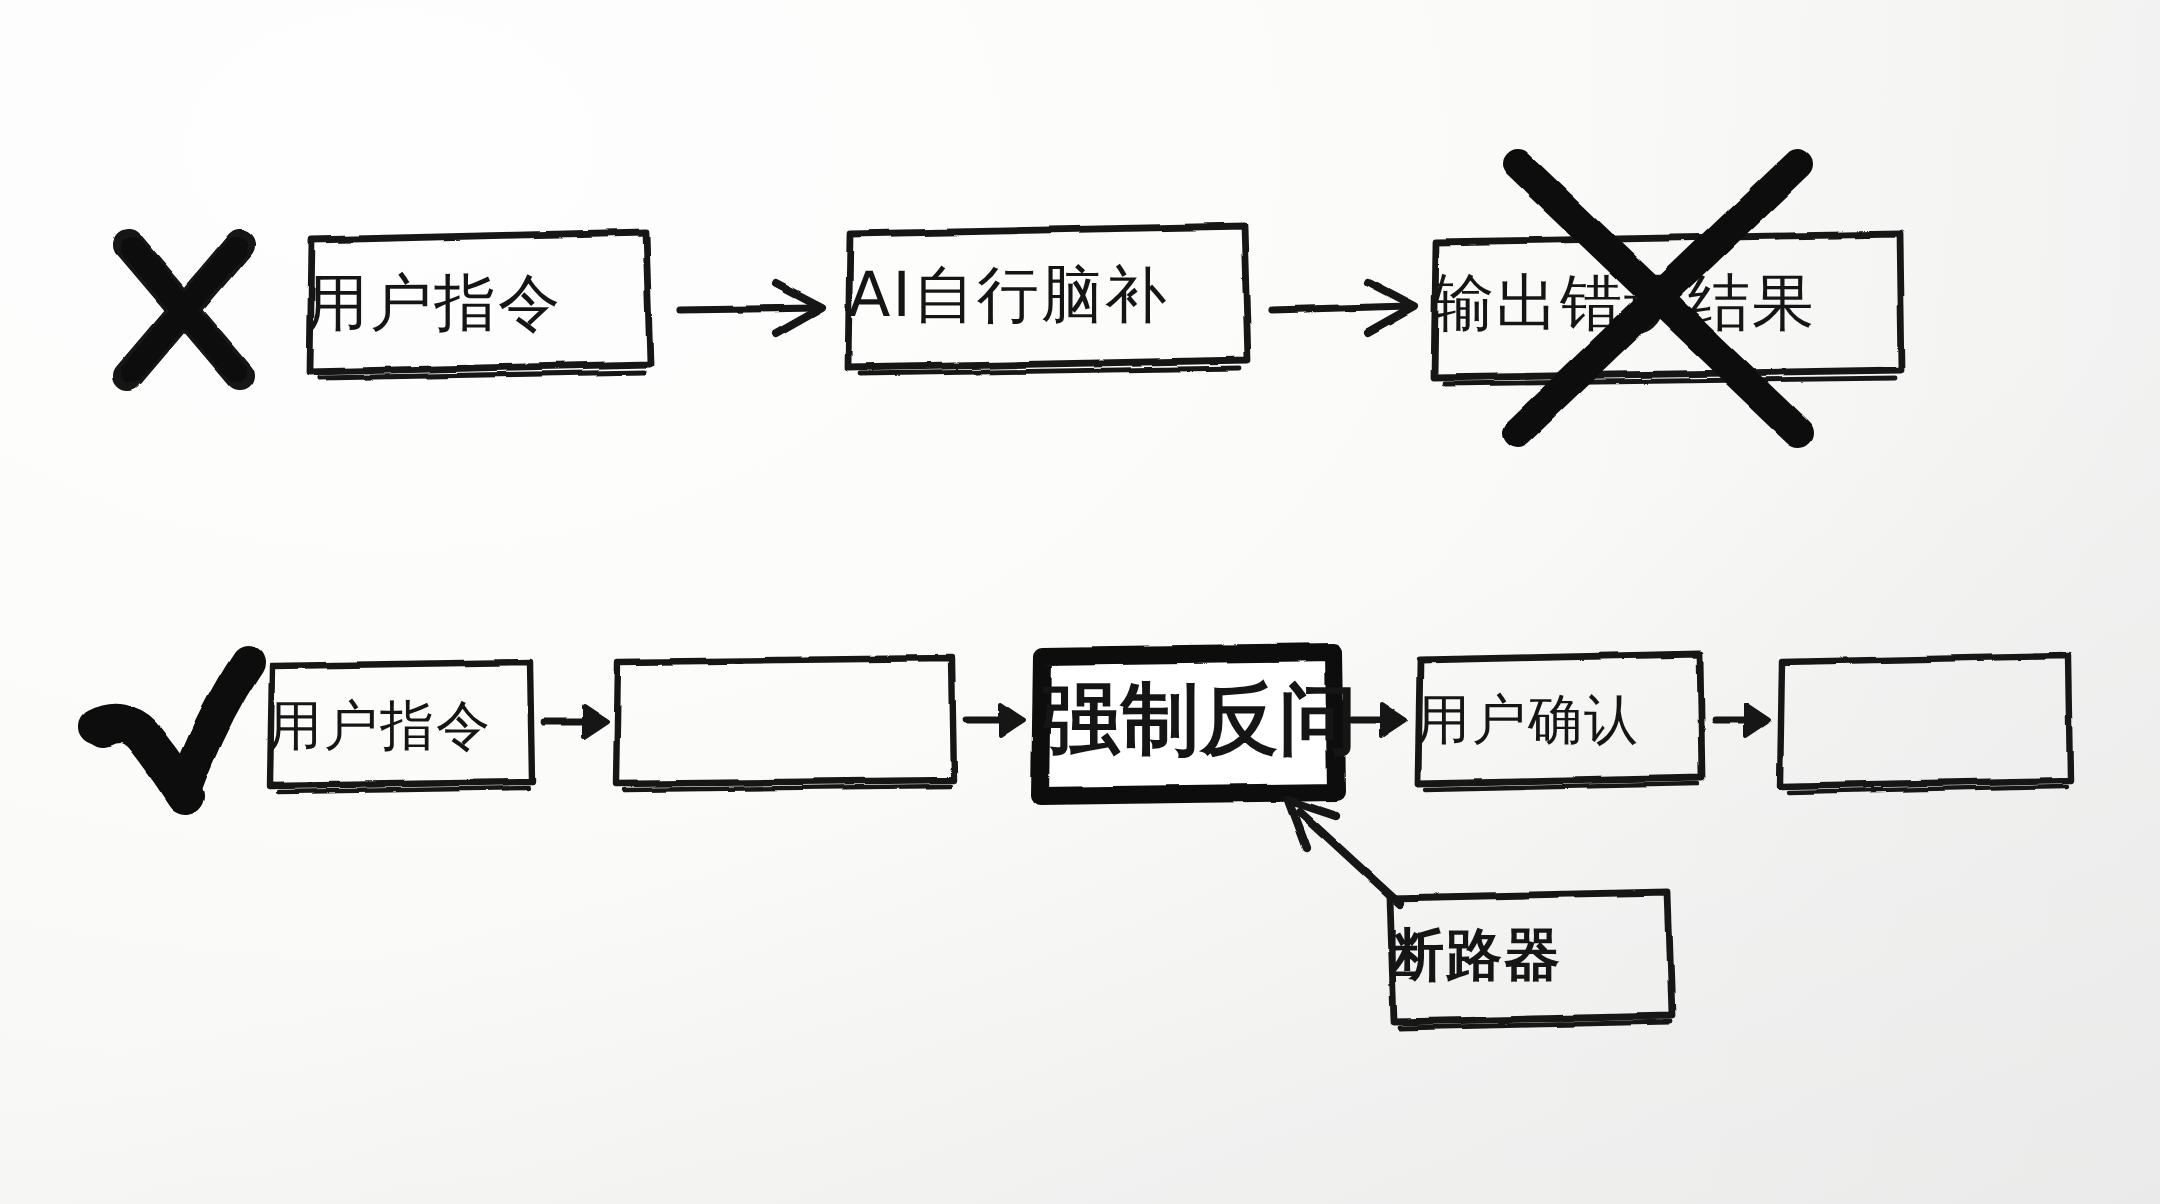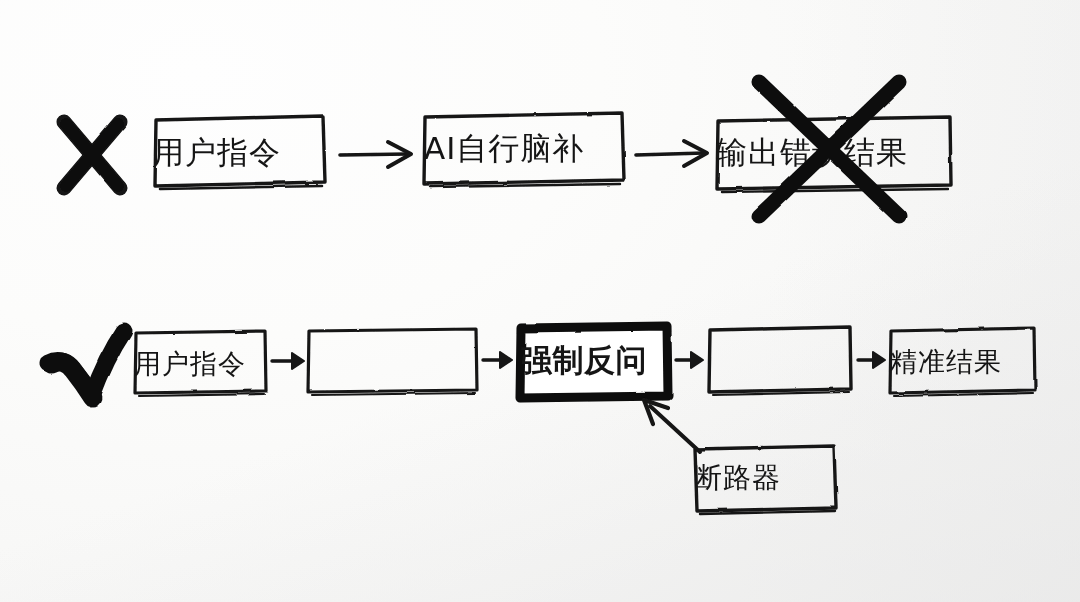--- a/index.html
+++ b/index.html
@@ -43,25 +43,25 @@
     font-family: "DejaVu Sans", "Liberation Sans", sans-serif;
     letter-spacing: 1px;
     line-height: 1;
     color: #151515;
   }
   
   .r1 .node-label { font-size: 31px; font-weight: 500; }
   
   .r2 .node-label { font-size: 27px; font-weight: 500; }
   .emphasis .node-label {
-    font-size: 31px;
+    font-size: 39px;
     font-weight: 800;
     letter-spacing: 0.5px;
   }
-  .annot .node-label { font-size: 28px; font-weight: 400; }
+  .annot .node-label { font-size: 28px; font-weight: 700; }
 
   #n1  { left: 153px; top: 117px; width: 172px; height: 70px; }
   #n2  { left: 424px; top: 113px; width: 200px; height: 70px; }
   #n3  { left: 716px; top: 118px; width: 233px; height: 68px; }
 
   #n4  { left: 134px; top: 332px; width: 132px; height: 62px; }
   #n5  { left: 307px; top: 330px; width: 169px; height: 62px; }
   #n6  { left: 521px; top: 327px; width: 146px; height: 66px; }
   #n7  { left: 708px; top: 329px; width: 142px; height: 62px; }
   #n8  { left: 890px; top: 330px; width: 144px; height: 62px; }
@@ -197,20 +197,20 @@
       <path d="M700 514 L835 511" fill="none" stroke="#171717" stroke-width="2.4" stroke-linecap="round"></path>
     </g>
   </svg>
 
   <div class="node r2" id="n4">
     <span class="node-label">用户指令</span>
   </div>
   <div class="node r2 emphasis" id="n6">
     <span class="node-label">强制反问</span>
   </div>
-  <div class="node r2" id="n8">
-    <span class="node-label">精准结果</span>
+  <div class="node r2" id="n7">
+    <span class="node-label">用户确认</span>
   </div>
   <div class="node annot" id="n9">
     <span class="node-label">断路器</span>
   </div>
 
 </div>
 
 </body></html>

